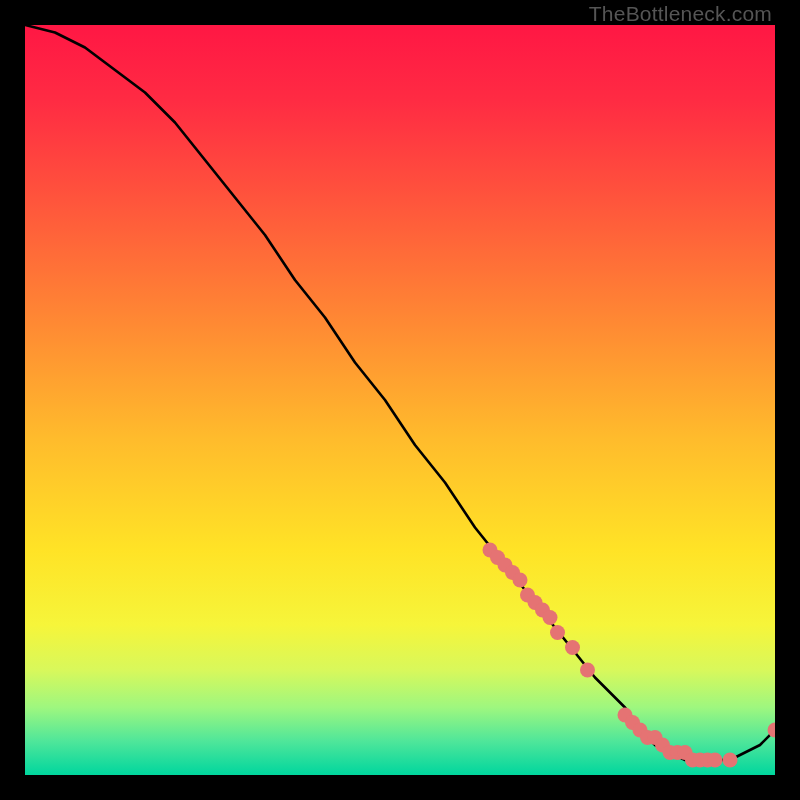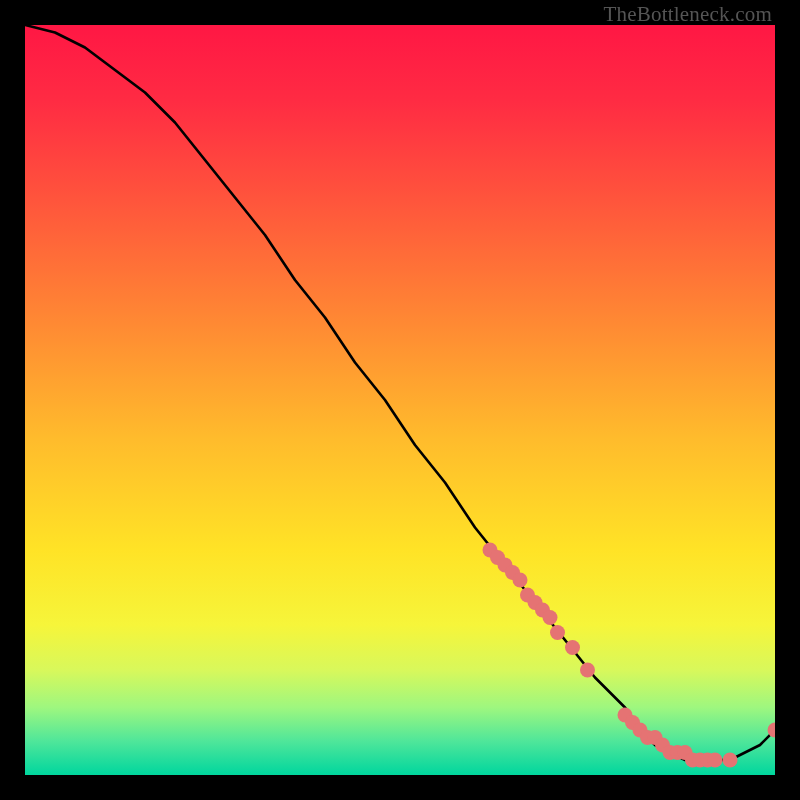--- a/index.html
+++ b/index.html
@@ -35,21 +35,20 @@
     height: 100%;
   }
   .watermark {
     position: absolute;
     top: 2px;
     right: 28px;
     color: #555;
     font-size: 21px;
     letter-spacing: 0.2px;
     user-select: none;
-    font-family: Liberation Serif, serif;
   }
 </style>
 </head>
 <body>
 
 <div class="stage">
 
   <div class="watermark">TheBottleneck.com</div>
 
   <div class="plot-area">

